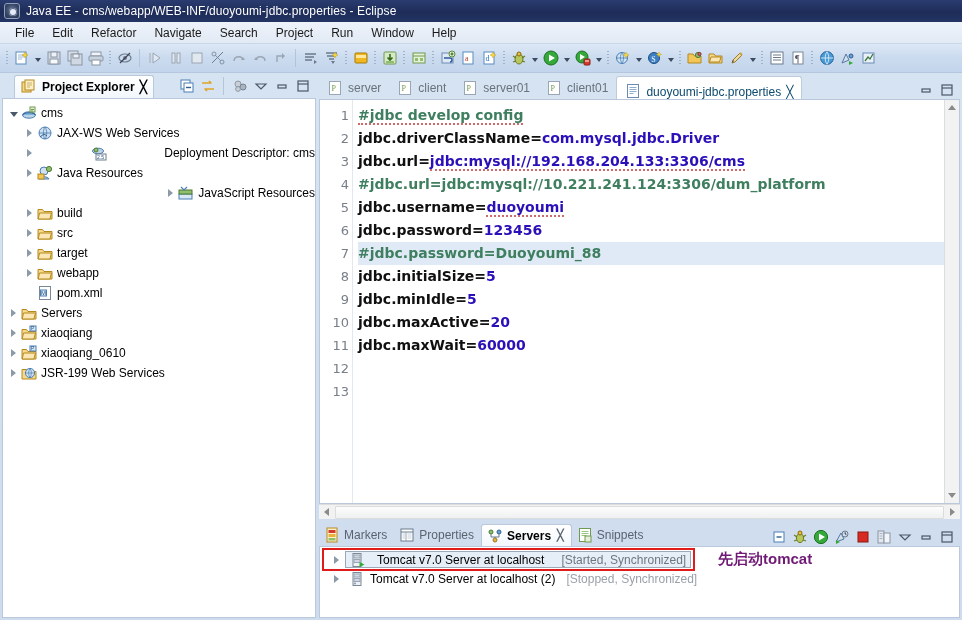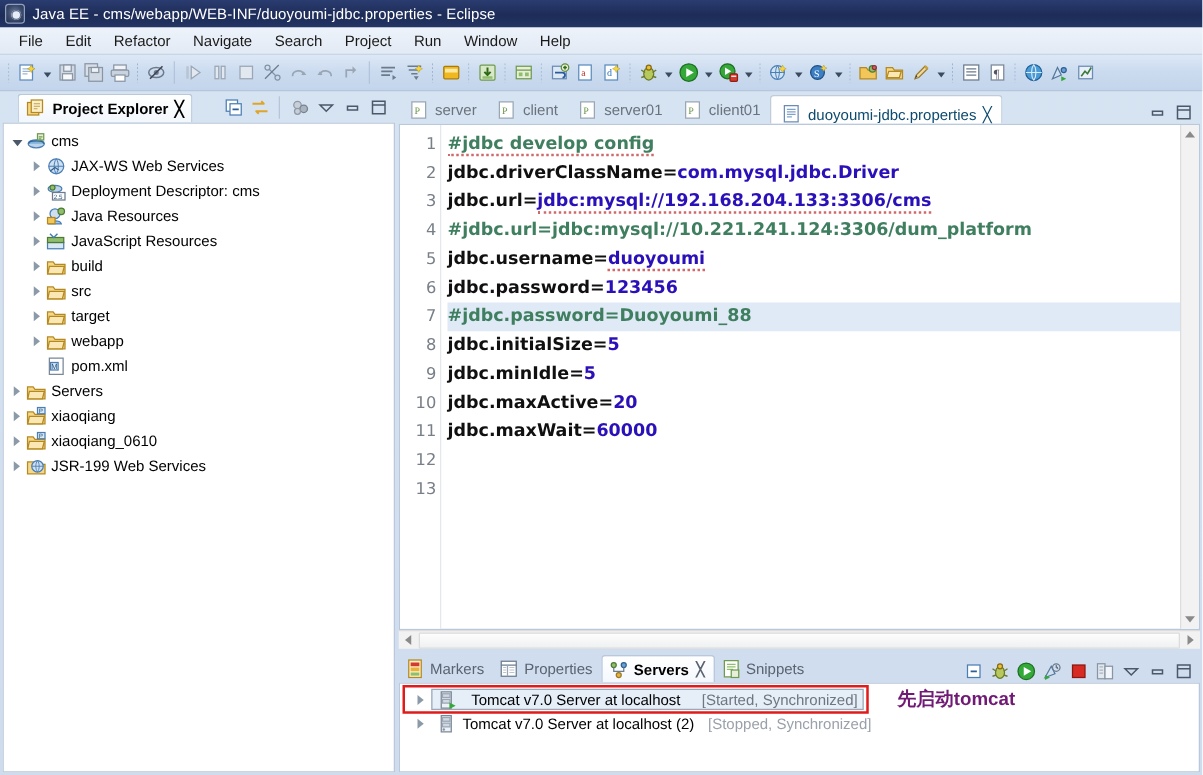--- a/index.html
+++ b/index.html
@@ -574,21 +574,21 @@
               <span class="twist closed"></span>
               <span class="tico">
                 <svg xmlns="http://www.w3.org/2000/svg" viewBox="0 0 16 16" class="ic">
                   <circle cx="8" cy="8" r="6" fill="#cfe0f0" stroke="#4a7fb5"></circle>
                   <path d="M2 8h12M8 2c2.2 3 2.2 9 0 12M8 2c-2.2 3-2.2 9 0 12" fill="none" stroke="#4a7fb5" stroke-width=".8"></path>
                   <path d="M3 12l4-3 3 2" fill="none" stroke="#35628f" stroke-width="1"></path>
                 </svg>
               </span>
               <span class="tlabel">JAX-WS Web Services</span>
             </div>
-            <div class="tnode" style="padding-left: 20px;">
+            <div class="tnode" style="padding-left: 20px; justify-content: space-between;">
               <span class="twist closed"></span>
               <span class="tico">
                 <svg xmlns="http://www.w3.org/2000/svg" viewBox="0 0 16 16" class="ic">
                   <ellipse cx="7" cy="6" rx="5.5" ry="2.8" fill="#bcd3e8" stroke="#4a7fb5"></ellipse>
                   <circle cx="5" cy="5" r="2" fill="#8fbf6d" stroke="#4f7a33"></circle>
                   <rect x="5" y="9" width="10" height="6" fill="#fff" stroke="#6b7b8c"></rect>
                   <text x="6" y="14" font-size="5" fill="#24527e" font-family="sans-serif">2.5</text>
                 </svg>
               </span>
               <span class="tlabel">Deployment Descriptor: cms</span>
@@ -598,21 +598,21 @@
               <span class="tico">
                 <svg xmlns="http://www.w3.org/2000/svg" viewBox="0 0 16 16" class="ic">
                   <circle cx="7" cy="6" r="4" fill="#cfe0f0" stroke="#4a7fb5"></circle>
                   <path d="M2 14c1-3 9-3 10 0z" fill="#a8c8e4" stroke="#4a7fb5"></path>
                   <rect x="1" y="9" width="6" height="5" fill="#f3c65a" stroke="#b5891f"></rect>
                   <circle cx="12" cy="4" r="2.6" fill="#8fbf6d" stroke="#4f7a33"></circle>
                 </svg>
               </span>
               <span class="tlabel">Java Resources</span>
             </div>
-            <div class="tnode" style="padding-left: 20px;">
+            <div class="tnode" style="padding-left: 20px; justify-content: flex-end;">
               <span class="twist closed"></span>
               <span class="tico">
                 <svg xmlns="http://www.w3.org/2000/svg" viewBox="0 0 16 16" class="ic">
                   <rect x="1" y="9" width="13" height="5" fill="#d8e8f5" stroke="#4a7fb5"></rect>
                   <rect x="1" y="5" width="13" height="4" fill="#8fbf6d" stroke="#4f7a33"></rect>
                   <path d="M3 2l3 3 3-3" fill="none" stroke="#4a7fb5" stroke-width="1.2"></path>
                 </svg>
               </span>
               <span class="tlabel">JavaScript Resources</span>
             </div>

